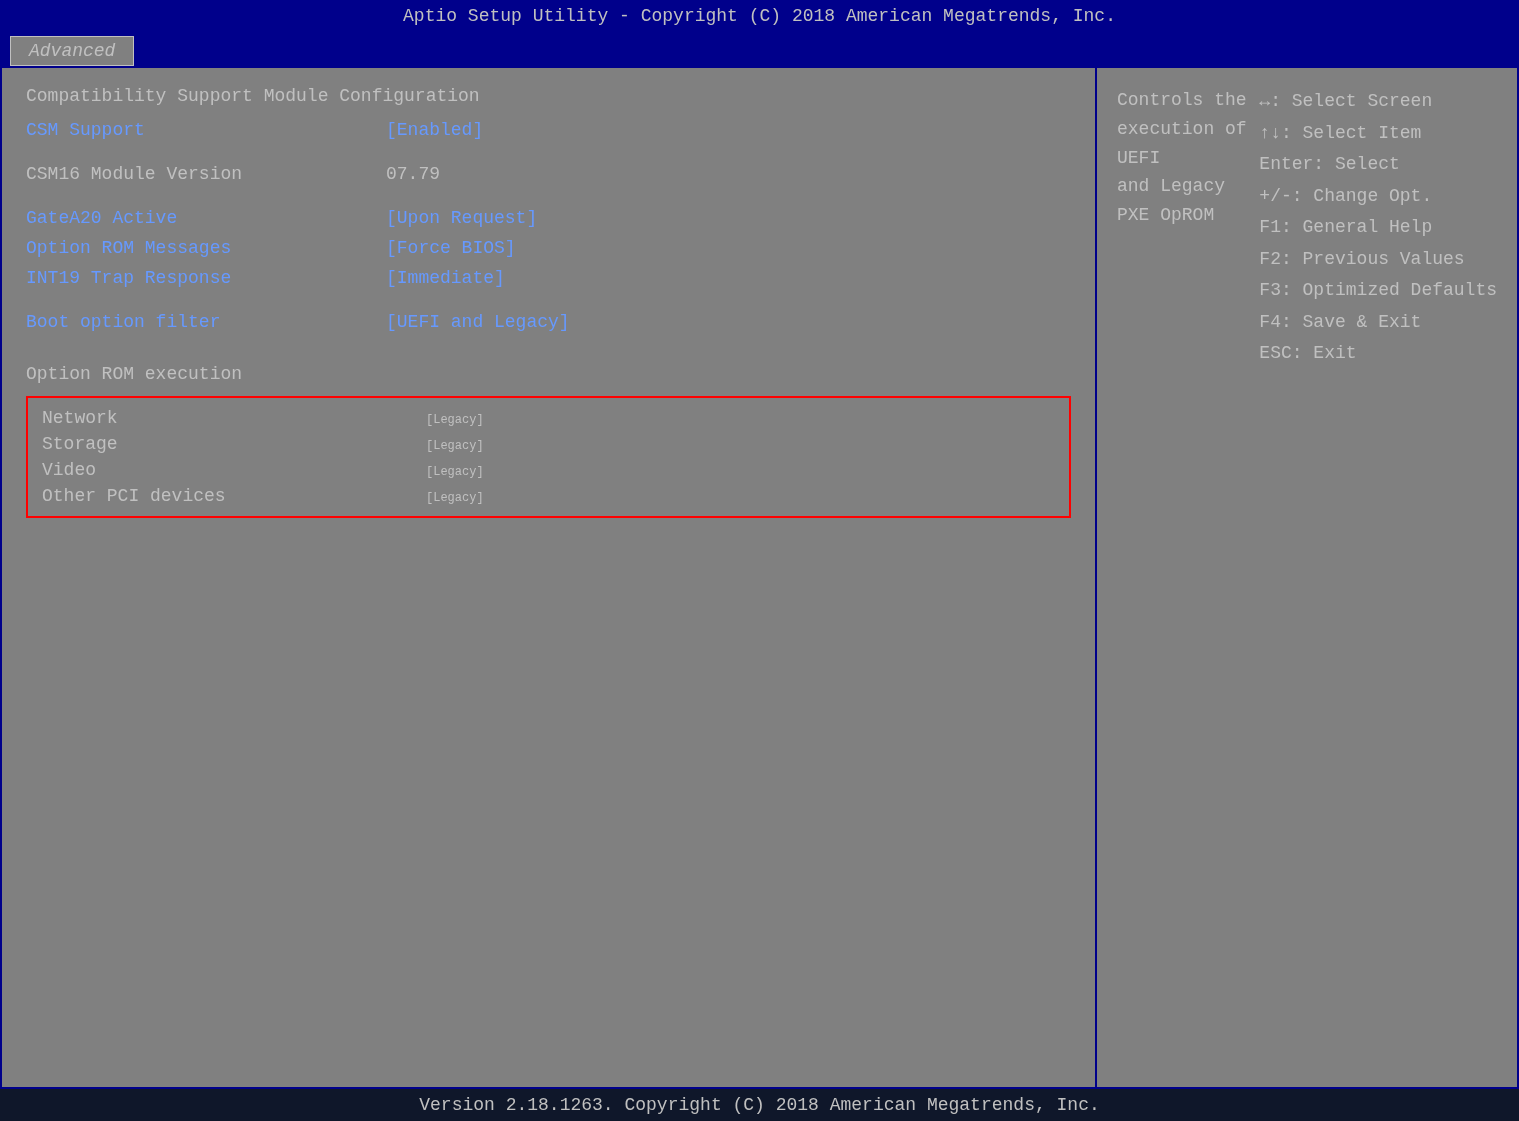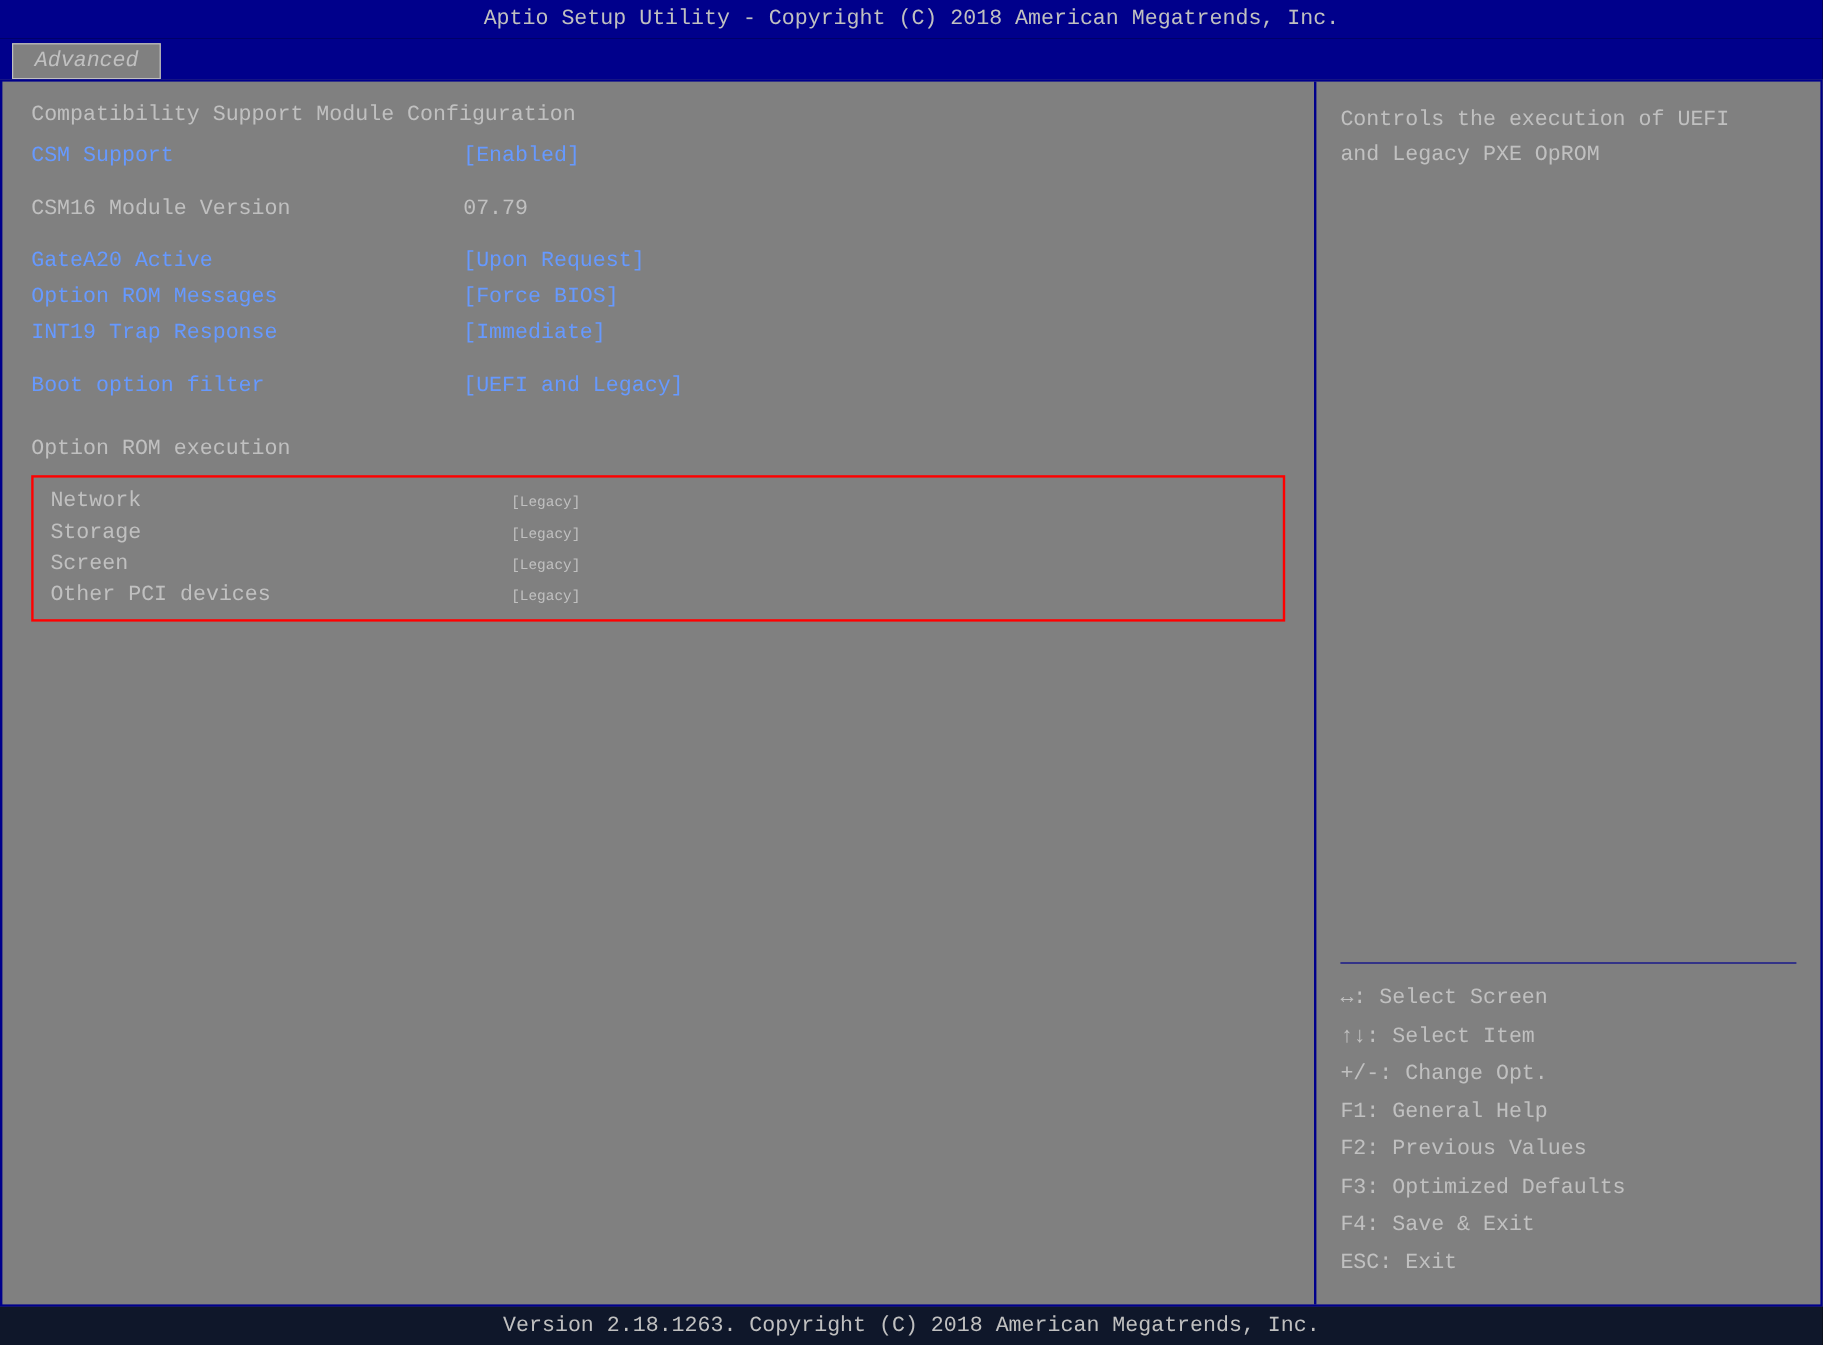--- a/index.html
+++ b/index.html
@@ -53,21 +53,21 @@
       padding: 18px 24px;
       border-right: 2px solid #00008b;
       display: flex;
       flex-direction: column;
       gap: 0;
     }
     .right-panel {
       width: 420px;
       padding: 18px 20px;
       display: flex;
-      flex-direction: column;
+      flex-direction: row;
     }
     .section-title {
       color: #c0c0c0;
       font-size: 18px;
       margin-bottom: 14px;
     }
     .setting-row {
       display: flex;
       flex-direction: row;
       margin-bottom: 10px;
@@ -209,38 +209,39 @@
       <div class="highlighted-box">
         <div class="highlighted-row">
           <span class="highlighted-label">Network</span>
           <span class="highlighted-value">[Legacy]</span>
         </div>
         <div class="highlighted-row">
           <span class="highlighted-label">Storage</span>
           <span class="highlighted-value">[Legacy]</span>
         </div>
         <div class="highlighted-row">
-          <span class="highlighted-label">Screen</span>
+          <span class="highlighted-label">Video</span>
           <span class="highlighted-value">[Legacy]</span>
         </div>
         <div class="highlighted-row">
           <span class="highlighted-label">Other PCI devices</span>
           <span class="highlighted-value">[Legacy]</span>
         </div>
       </div>
     </div>
 
     <div class="right-panel">
       <div class="right-top">
         Controls the execution of UEFI<br>and Legacy PXE OpROM
       </div>
       <hr class="right-divider">
       <div class="right-help">
         <div>↔: Select Screen</div>
         <div>↑↓: Select Item</div>
+        <div>Enter: Select</div>
         <div>+/-: Change Opt.</div>
         <div>F1: General Help</div>
         <div>F2: Previous Values</div>
         <div>F3: Optimized Defaults</div>
         <div>F4: Save &amp; Exit</div>
         <div>ESC: Exit</div>
       </div>
     </div>
   </div>
 

